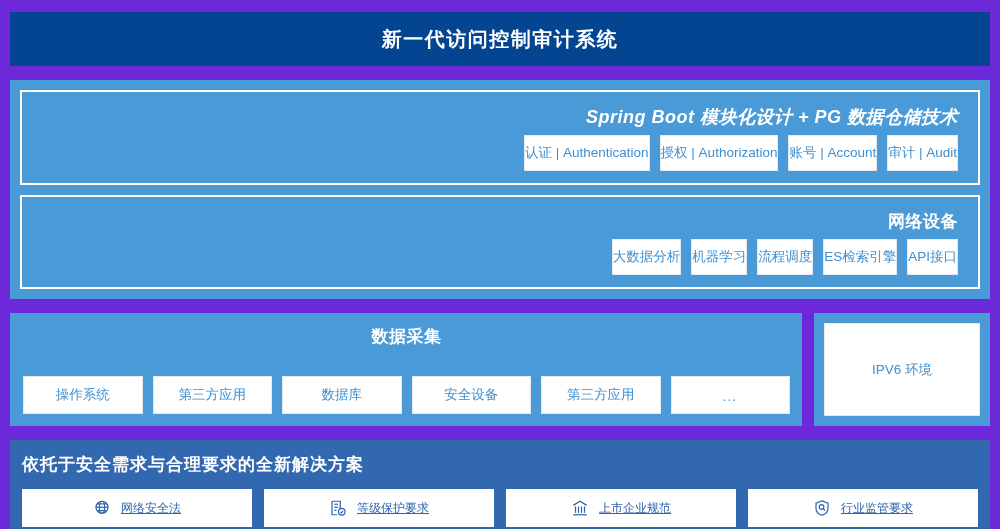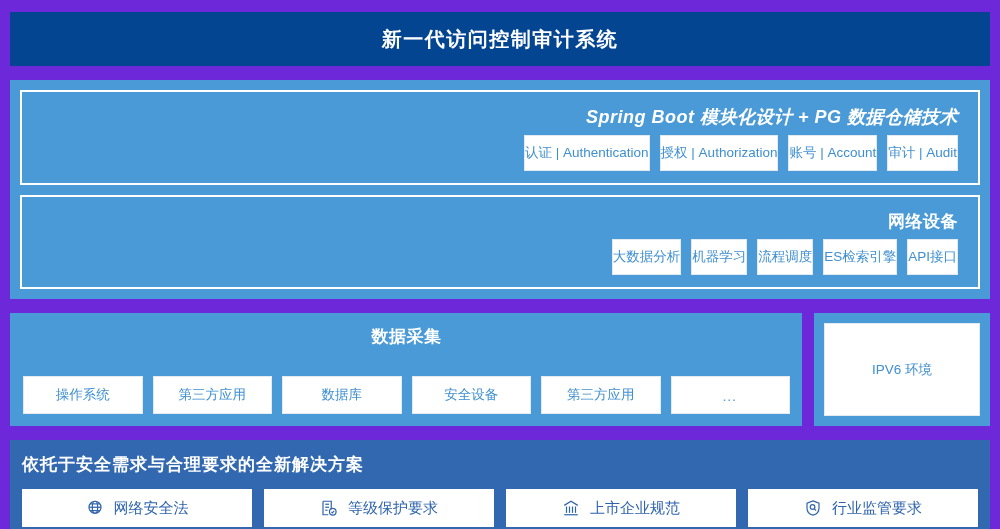--- a/index.html
+++ b/index.html
@@ -131,22 +131,23 @@
   .solution-row { display: flex; gap: 12px; }
   .sol-card {
     flex: 1 1 0;
     background: #ffffff;
     height: 38px;
     display: flex;
     align-items: center;
     justify-content: center;
     gap: 10px;
     color: #2f64ac;
-    font-size: 15px;
+    font-size: 12px;
     white-space: nowrap;
+    text-decoration: underline;
   }
   .sol-icon {
     width: 18px;
     height: 18px;
     display: inline-flex;
     align-items: center;
     justify-content: center;
     flex: 0 0 auto;
   }
   .sol-icon svg { display: block; }

